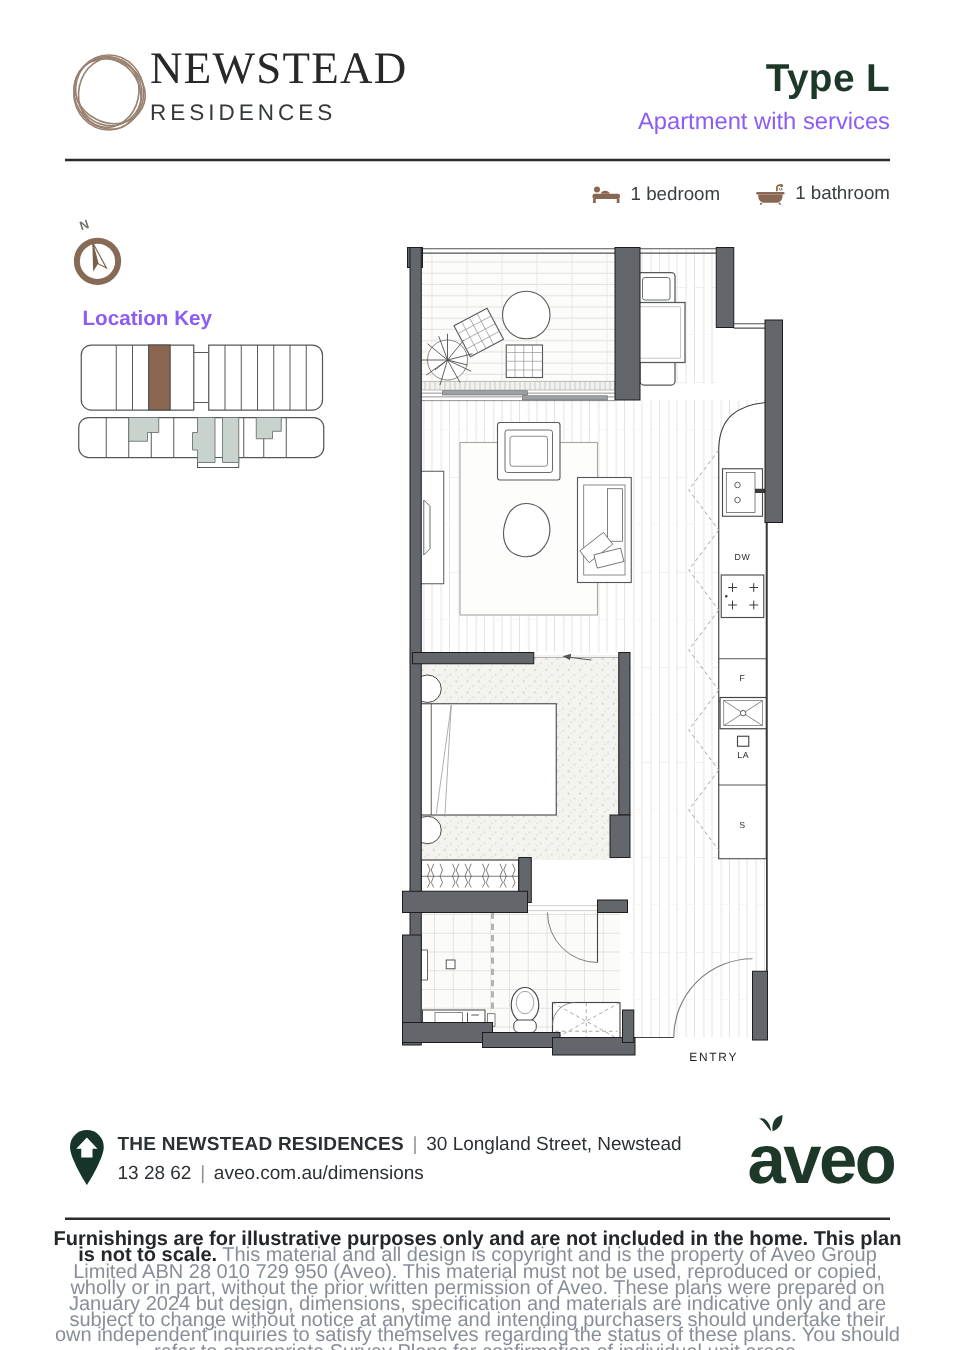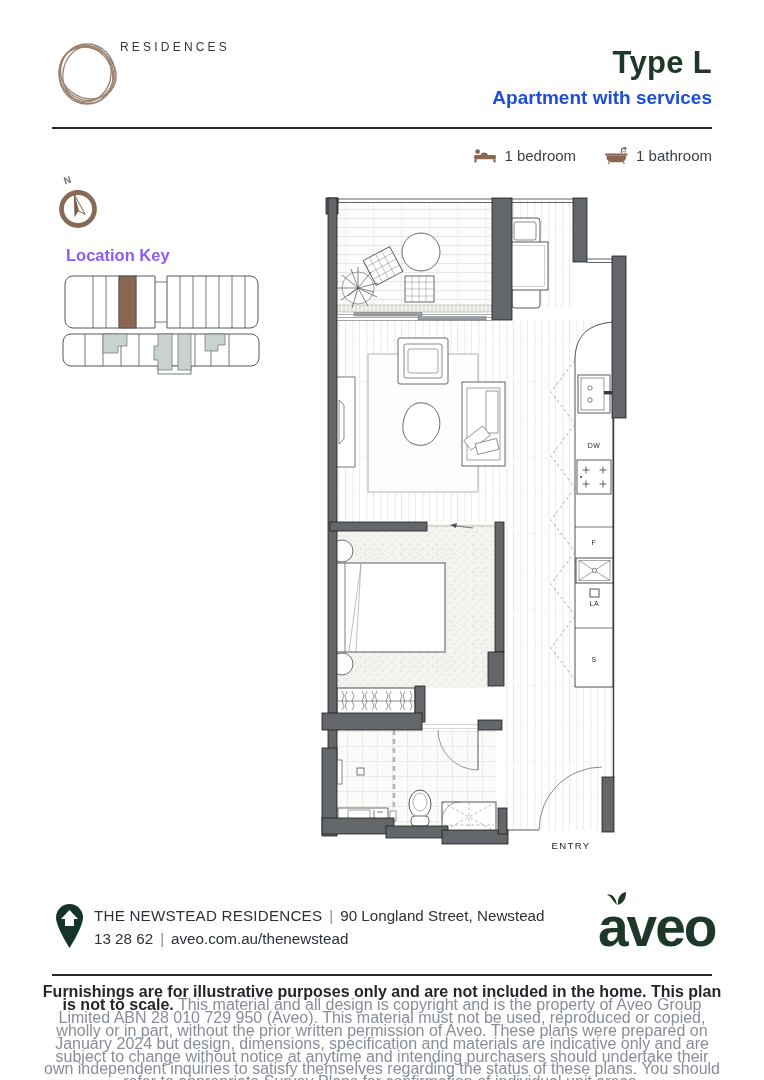--- a/index.html
+++ b/index.html
@@ -6,55 +6,56 @@
   body{
     width:764px;height:1080px;position:relative;background:#ffffff;
     font-family:"Liberation Sans",sans-serif;overflow:hidden;
     -webkit-font-smoothing:antialiased;
   }
   .abs{position:absolute;}
   
   .brand-text{left:120px;top:34px;color:#26282a;}
   .brand-line1{font-family:"Liberation Serif",serif;font-size:36px;line-height:36px;letter-spacing:2px;font-weight:400;}
   .brand-line2{font-family:"Liberation Serif",serif;font-size:36px;line-height:40px;letter-spacing:1px;font-weight:400;}
-  .brand-line3{font-size:12px;letter-spacing:3.2px;color:#34383b;margin-top:6px;font-weight:500;}
+  .brand-line3{font-size:18px;letter-spacing:3.2px;color:#34383b;margin-top:6px;font-weight:500;}
   .type-block{right:52px;top:45px;text-align:right;}
   .type-label{font-size:31px;font-weight:700;color:#1d3829;letter-spacing:.3px;}
-  .type-sub{font-size:19px;color:#1d4ed8;margin-top:6px;font-weight:bold;}
+  .type-sub{font-size:19px;color:#8b5cf6;margin-top:6px;}
   .rule{left:52px;width:660px;background:#2b2b2b;}
   .rule1{top:127px;height:2px;}
   .rule2{top:974px;height:1.6px;}
   .amenity-row{right:52px;top:146px;display:flex;align-items:center;gap:10px;}
-  .amenity{display:flex;align-items:center;gap:7px;}
+  .amenity{display:flex;align-items:flex-start;gap:7px;}
   .amenity + .amenity{margin-left:18px;}
   .amenity-label{font-size:15px;color:#3a3f44;font-weight:500;}
   
   .lk-title{left:66px;top:246px;font-size:16.5px;font-weight:700;color:#8b5cf6;}
   
   .footer-text{left:94px;top:904px;font-size:15.2px;color:#2c3136;line-height:23px;}
-  .footer-bold{font-weight:400;letter-spacing:.2px;margin-top:25px;}
+  .footer-bold{font-weight:700;letter-spacing:.2px;margin-top:25px;}
   .sep{color:#8a9096;padding:0 7px;}
   
   .disclaimer{left:40px;top:986px;width:684px;text-align:center;font-size:16px;line-height:12.9px;color:#878e99;}
   .disclaimer .lead{font-weight:700;color:#23272b;}
 </style>
 </head>
 <body>
 
 <svg class="abs" style="left:45px;top:28px;" width="86" height="90" viewBox="0 0 86 90">
   <g fill="none" stroke="#8f7461" stroke-width="1.3" opacity="0.9">
     <ellipse cx="42" cy="46" rx="28" ry="30"></ellipse>
     <ellipse cx="43" cy="45" rx="29" ry="25" transform="rotate(28 43 45)"></ellipse>
     <ellipse cx="41" cy="47" rx="26" ry="29" transform="rotate(-31 41 47)"></ellipse>
     <ellipse cx="42" cy="45" rx="28" ry="26" transform="rotate(62 42 45)"></ellipse>
     <ellipse cx="42" cy="46" rx="24" ry="28" transform="rotate(12 42 46)"></ellipse>
   </g>
 </svg>
 
 <div class="abs brand-text">
+  <div class="brand-line2">NEWSTEAD</div>
   <div class="brand-line3">RESIDENCES</div>
 </div>
 
 <div class="abs type-block">
   <div class="type-label">Type L</div>
   <div class="type-sub">Apartment with services</div>
 </div>
 
 <div class="abs rule rule1"></div>
 
@@ -319,24 +320,24 @@
   <text x="253" y="657" font-family="Liberation Sans, sans-serif" font-size="9.5" letter-spacing="1.4" fill="#1f1f1f" text-anchor="middle" font-weight="500">ENTRY</text>
 </svg>
 
 <svg class="abs" style="left:54px;top:903px;" width="31" height="47" viewBox="0 0 31 47">
   <path d="M15.5,1 C8,1 2,7 2,14.5 C2,24 15.5,45 15.5,45 C15.5,45 29,24 29,14.5 C29,7 23,1 15.5,1 Z" fill="#16342a"></path>
   <polygon points="15.5,7 24,16 20,16 20,23 11,23 11,16 7,16" fill="#ffffff"></polygon>
 </svg>
 
 <div class="abs footer-text">
   <div>
-    <span class="footer-bold">THE NEWSTEAD RESIDENCES</span><span class="sep">|</span><span>90 Longland Street, Newstead</span>
+    <span class="footer-bold">THE NEWSTEAD RESIDENCES</span><span class="sep">|</span><span>30 Longland Street, Newstead</span>
   </div>
   <div>
-    <span>13 28 62</span><span class="sep">|</span><span>aveo.com.au/thenewstead</span>
+    <span>13 28 62</span><span class="sep">|</span><span>aveo.com.au/dimensions</span>
   </div>
 </div>
 
 <svg class="abs" style="left:596px;top:892px;" width="126" height="64" viewBox="0 0 126 64">
   <text x="2" y="54" font-family="Liberation Sans, sans-serif" font-size="55" font-weight="600" fill="#1d3829" letter-spacing="-2">aveo</text>
   <g fill="#1d3829">
     <path d="M22,13 C21,5 25,1 30,0 C30,6 28,11 22,13 Z"></path>
     <path d="M21,13 C16,8 15,4 11,3 C16,1 20,6 21,13 Z"></path>
   </g>
 </svg>

